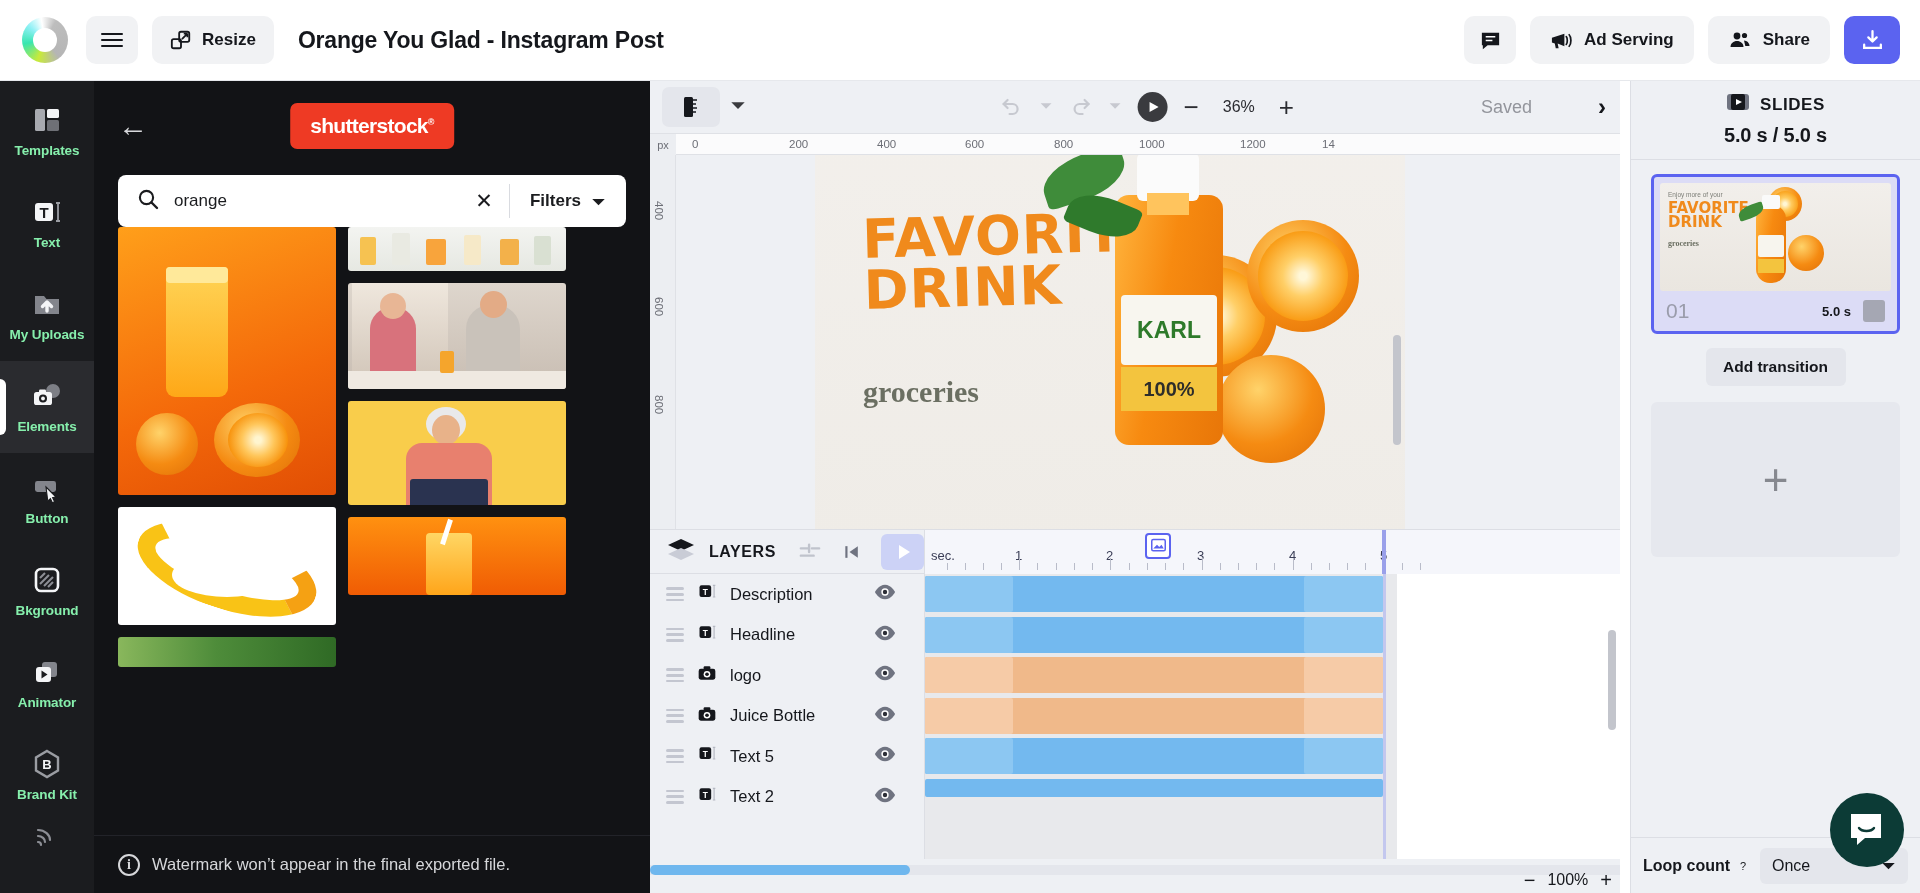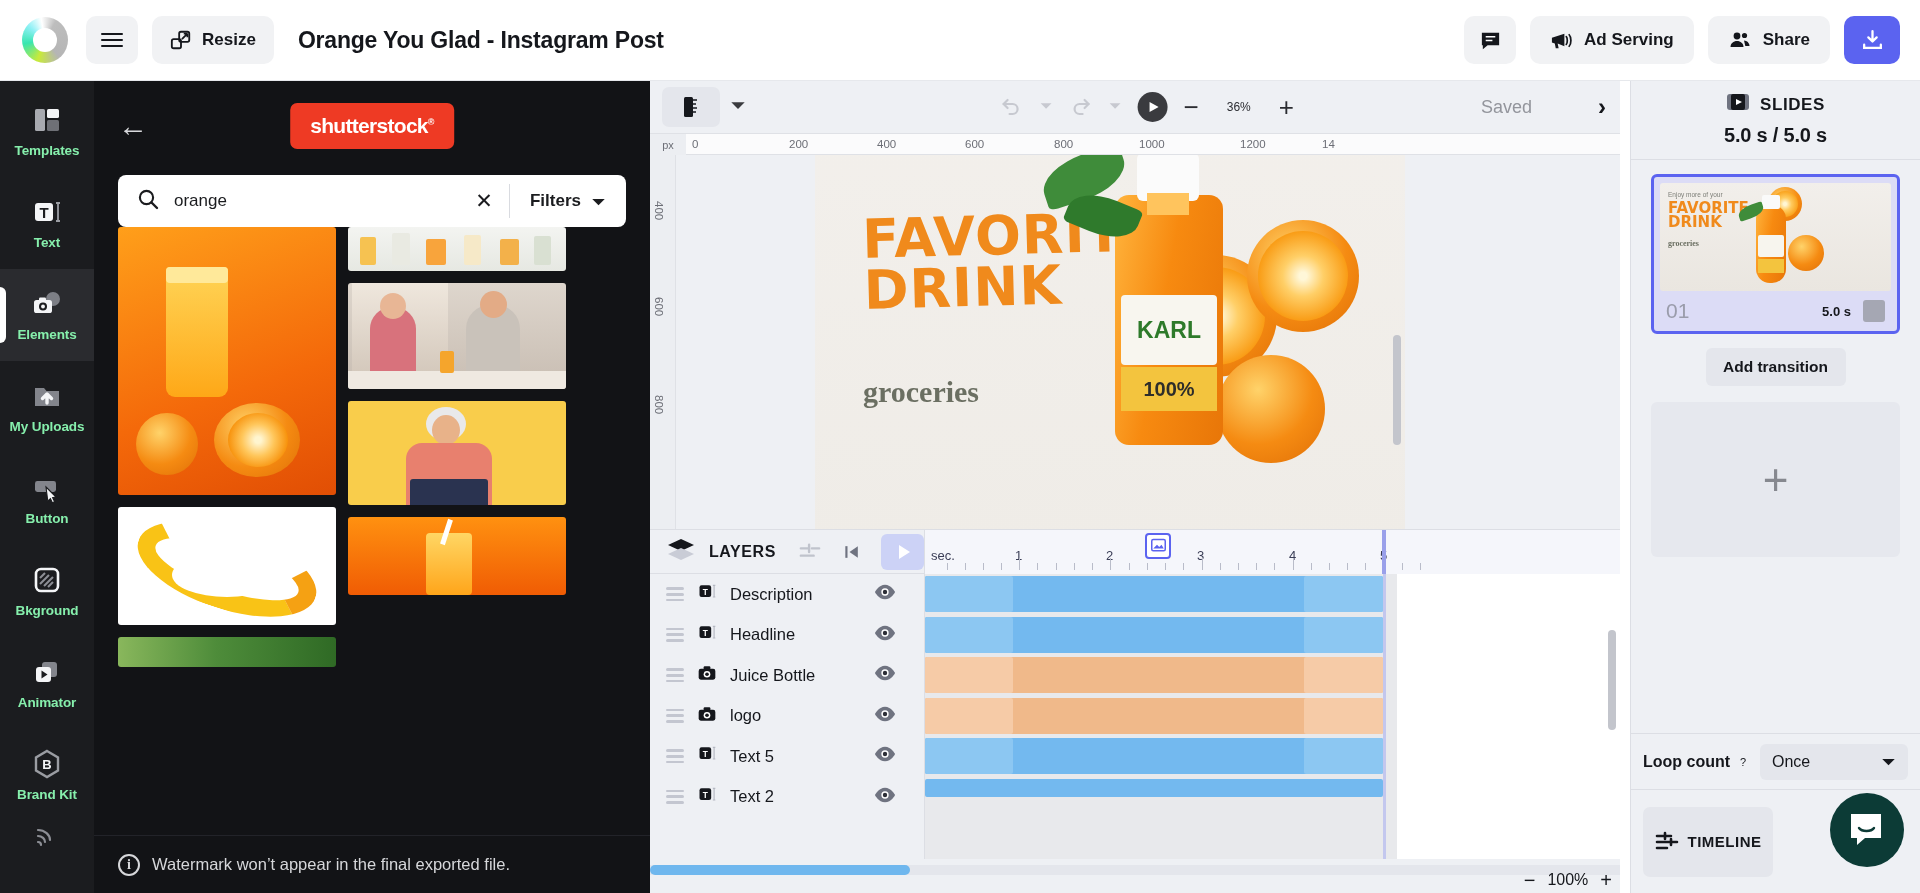--- a/index.html
+++ b/index.html
@@ -157,31 +157,31 @@
   .play-circle {
     width: 30px; height: 30px; border-radius: 50%; background: #3a3b3f;
     display: flex; align-items: center; justify-content: center; cursor: pointer;
   }
   .play-circle i {
     width: 0; height: 0; border-left: 9px solid #fff;
     border-top: 5.5px solid transparent; border-bottom: 5.5px solid transparent;
     margin-left: 3px;
   }
   .zsign { font-size: 26px; color: #2b2c31; cursor: pointer; line-height: 1; font-weight: 300; }
-  .zval { font-size: 12px; color: #2b2c31; min-width: 48px; text-align: center; }
+  .zval { font-size: 16px; color: #2b2c31; min-width: 48px; text-align: center; }
   .saved-txt { position: absolute; right: 88px; font-size: 18px; color: #93959c; }
   .next-chev { position: absolute; right: 14px; font-size: 24px; color: #15171c; cursor: pointer; font-weight: 700; }
 
   .ruler-h {
     position: absolute; left: 0; top: 52px; width: 970px; height: 22px;
     background: #fbfbfc; border-top: 1px solid #dfe1e6; border-bottom: 1px solid #dfe1e6;
     font-size: 11.5px; color: #6c6e76;
   }
   .ruler-h .corner {
-    position: absolute; left: 0; top: 0; width: 36px; height: 21px; background: #eceef2;
+    position: absolute; left: 0; top: 0; width: 26px; height: 21px; background: #eceef2;
     display:flex;align-items:center;justify-content:center; font-size:11px; color:#6c6e76;
   }
   .rh-tick { position: absolute; top: 4px; font-size: 11.5px; color: #6c6e76; }
   .ruler-v {
     position: absolute; left: 0; top: 74px; width: 26px; height: 374px;
     background: #eceef2; border-right: 1px solid #dfe1e6;
     font-size: 11.5px; color: #6c6e76;
   }
   .rv-tick { position: absolute; left: 3px; font-size: 11.5px; color: #6c6e76;
     writing-mode: vertical-rl; }
@@ -407,41 +407,41 @@
     <div class="rail-ico">
       <svg width="32" height="32" viewBox="0 0 32 32">
         <rect x="4" y="7" width="18" height="18" rx="3" fill="#f4f5f7"></rect>
         <text x="13" y="21.5" font-size="15" font-weight="bold" fill="#1b1c1f" text-anchor="middle" font-family="Liberation Sans, sans-serif">T</text>
         <path d="M25 7h4M27 7v18M25 25h4" stroke="#9a9ca2" stroke-width="1.8" fill="none"></path>
       </svg>
     </div>
     <div class="rail-label">Text</div>
   </div>
 
+  <div class="rail-item">
+    <div class="rail-ico">
+      <svg width="32" height="32" viewBox="0 0 32 32">
+        <path d="M4 8h9l2.5 3H28v15H4z" fill="#83858c"></path>
+        <path d="M16 23V14m0 0l-4.5 4.5M16 14l4.5 4.5" stroke="#f4f5f7" stroke-width="3.4" fill="none" stroke-linecap="round" stroke-linejoin="round"></path>
+      </svg>
+    </div>
+    <div class="rail-label">My Uploads</div>
+  </div>
+
   <div class="rail-item active">
     <div class="rail-ico">
       <svg width="32" height="32" viewBox="0 0 32 32">
         <circle cx="22" cy="11" r="7" fill="#7d7f86"></circle>
         <rect x="3" y="12" width="18" height="13" rx="2.6" fill="#f4f5f7"></rect>
         <rect x="8" y="9.5" width="7" height="4" rx="1.2" fill="#f4f5f7"></rect>
         <circle cx="12" cy="18.5" r="4" fill="#1b1c1f"></circle>
         <circle cx="12" cy="18.5" r="1.9" fill="#f4f5f7"></circle>
       </svg>
     </div>
     <div class="rail-label">Elements</div>
-  </div>
-
-  <div class="rail-item">
-    <div class="rail-ico">
-      <svg width="32" height="32" viewBox="0 0 32 32">
-        <path d="M4 8h9l2.5 3H28v15H4z" fill="#83858c"></path>
-        <path d="M16 23V14m0 0l-4.5 4.5M16 14l4.5 4.5" stroke="#f4f5f7" stroke-width="3.4" fill="none" stroke-linecap="round" stroke-linejoin="round"></path>
-      </svg>
-    </div>
-    <div class="rail-label">My Uploads</div>
   </div>
 
   <div class="rail-item">
     <div class="rail-ico">
       <svg width="32" height="32" viewBox="0 0 32 32">
         <rect x="4" y="9" width="21" height="11" rx="2.4" fill="#83858c"></rect>
         <path d="M15 15l10 10-3.4.6 2 4.2-2.2 1-2-4.2-2.6 2.6z" fill="#f4f5f7" stroke="#1b1c1f" stroke-width="1.1"></path>
       </svg>
     </div>
     <div class="rail-label">Button</div>
@@ -796,21 +796,21 @@
             <span></span>
           </span>
         <span>
           <svg width="20" height="20" viewBox="0 0 24 24">
               <rect x="2" y="7" width="20" height="13" rx="2.6" fill="#15171c"></rect>
               <rect x="8" y="4" width="8" height="4" rx="1.2" fill="#15171c"></rect>
               <circle cx="12" cy="13.5" r="4" fill="#fff"></circle>
               <circle cx="12" cy="13.5" r="2.2" fill="#15171c"></circle>
             </svg>
         </span>
-        <span class="lay-name">Juice Bottle</span>
+        <span class="lay-name">logo</span>
         <span class="eye">
           <svg width="22" height="18" viewBox="0 0 24 18">
               <path d="M12 1C5 1 1 9 1 9s4 8 11 8 11-8 11-8-4-8-11-8z" fill="#6f7380"></path>
               <circle cx="12" cy="9" r="4" fill="#fff"></circle>
               <circle cx="12" cy="9" r="2.4" fill="#2c2e36"></circle>
             </svg>
         </span>
       </div>
 
       <div class="la-row">
@@ -820,21 +820,21 @@
             <span></span>
           </span>
         <span>
           <svg width="20" height="20" viewBox="0 0 24 24">
               <rect x="2" y="7" width="20" height="13" rx="2.6" fill="#15171c"></rect>
               <rect x="8" y="4" width="8" height="4" rx="1.2" fill="#15171c"></rect>
               <circle cx="12" cy="13.5" r="4" fill="#fff"></circle>
               <circle cx="12" cy="13.5" r="2.2" fill="#15171c"></circle>
             </svg>
         </span>
-        <span class="lay-name">logo</span>
+        <span class="lay-name">Juice Bottle</span>
         <span class="eye">
           <svg width="22" height="18" viewBox="0 0 24 18">
               <path d="M12 1C5 1 1 9 1 9s4 8 11 8 11-8 11-8-4-8-11-8z" fill="#6f7380"></path>
               <circle cx="12" cy="9" r="4" fill="#fff"></circle>
               <circle cx="12" cy="9" r="2.4" fill="#2c2e36"></circle>
             </svg>
         </span>
       </div>
 
       <div class="la-row">
@@ -982,29 +982,20 @@
     <span class="loop-lbl">Loop count</span>
     <span class="loop-q">?</span>
     <div class="loop-sel">
       <span>Once</span>
       <svg width="15" height="15" viewBox="0 0 12 12" style="margin-left:auto">
           <path d="M1 4l5 5 5-5z" fill="#15171c"></path>
         </svg>
     </div>
   </div>
 
-  <div class="rp-timeline">
-    <div class="tl-btn">
-      <svg width="24" height="22" viewBox="0 0 24 22">
-        <path d="M2 5h14M2 11h20M2 17h10" stroke="#15171c" stroke-width="2.6" stroke-linecap="round"></path>
-        <path d="M10 2v6M16 8v6" stroke="#15171c" stroke-width="2.6" stroke-linecap="round"></path>
-      </svg>
-      <span>TIMELINE</span>
-    </div>
-  </div>
 </div>
 
 <div class="chat-bubble">
   <svg width="40" height="38" viewBox="0 0 40 38">
     <path d="M4 3h30v24H18l-8 7v-7H4z" fill="#fff"></path>
     <path d="M12 17c2.8 4 12.2 4 15 0" stroke="#0c3b36" stroke-width="2.4" fill="none" stroke-linecap="round"></path>
   </svg>
 </div>
 
 </body></html>

